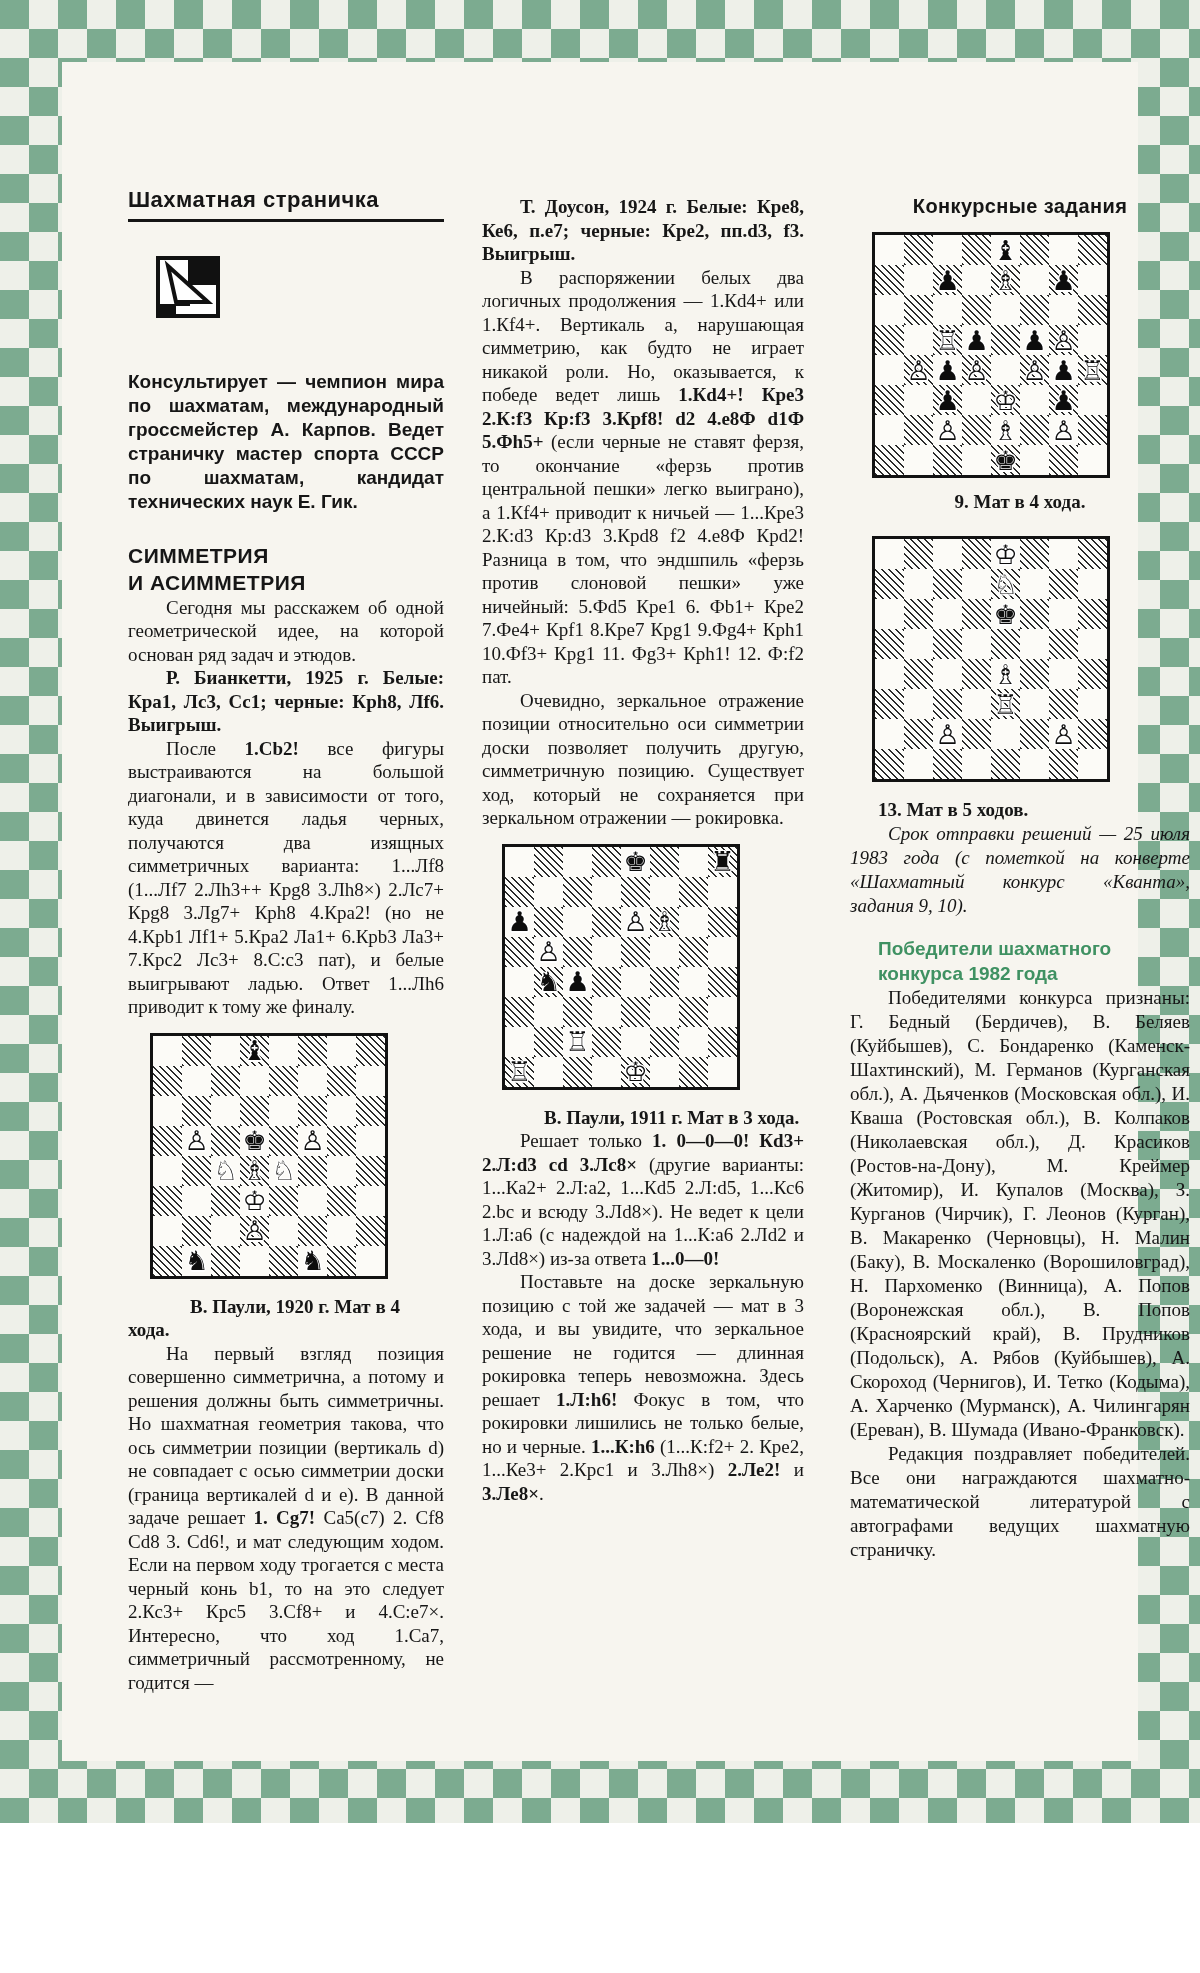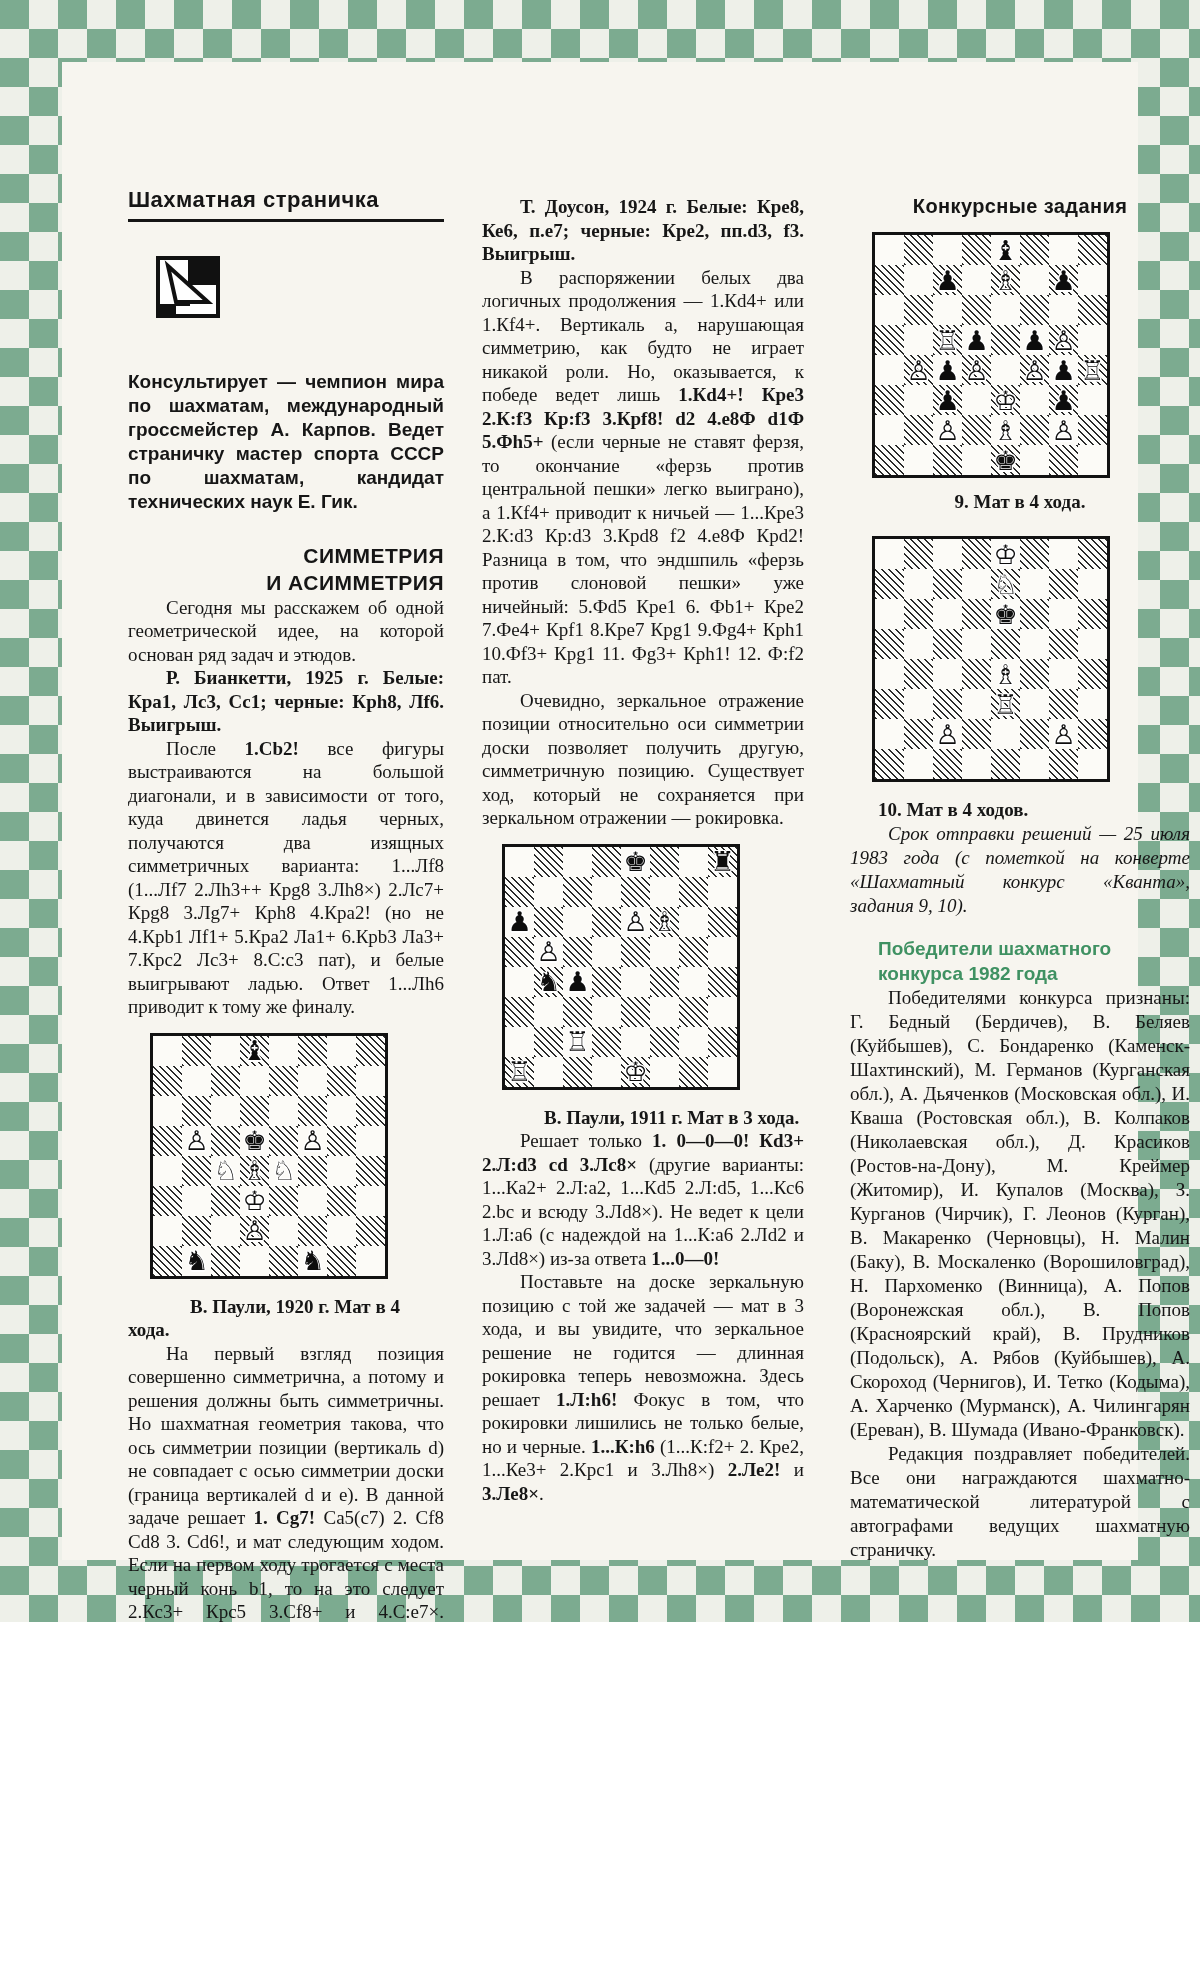--- a/index.html
+++ b/index.html
@@ -1,36 +1,36 @@
 <!DOCTYPE html>
 <html><head>
 <meta charset="utf-8">
 <style>
   html,body{margin:0;padding:0;}
-  .page{position:relative;width:1200px;height:1622px;overflow:hidden;
+  .page{position:relative;width:1200px;height:1823px;overflow:hidden;
     background-color:#7cab90;
     background-image:
       linear-gradient(45deg,#eef0e9 25%,transparent 25%,transparent 75%,#eef0e9 75%),
       linear-gradient(45deg,#eef0e9 25%,transparent 25%,transparent 75%,#eef0e9 75%);
     background-position:0 0,29px 29px;
     background-size:58px 58px;
     font-family:"Liberation Serif","DejaVu Serif",serif;color:#161616;}
   .sheet{position:absolute;left:62px;top:62px;right:62px;bottom:62px;background:#f7f5ef;}
   .col{position:absolute;text-align:justify;font-size:19px;line-height:23.5px;}
   .col1{left:66px;top:126px;width:316px;}
   .col2{left:420px;top:133px;width:322px;}
   .col3{left:788px;top:132px;width:340px;line-height:24px;}
   .col-header{font-family:"Liberation Sans",sans-serif;font-weight:bold;font-size:22px;
     letter-spacing:.5px;text-align:left;line-height:24px;}
   .rule{border:0;border-top:3px solid #151515;margin:7px 0 0 0;}
   .logo{margin-top:34px;width:64px;height:62px;margin-left:28px;}
   .intro{margin-top:46px;font-family:"Liberation Sans",sans-serif;font-weight:bold;
     font-size:19px;line-height:24px;}
   .sect-title{margin-top:28px;font-family:"Liberation Sans",sans-serif;font-weight:bold;
-    font-size:21px;line-height:27px;white-space:pre-line;text-align:right;letter-spacing:.5px;}
+    font-size:21px;line-height:27px;white-space:pre-line;text-align:left;letter-spacing:.5px;}
   .blk{margin:0;}
   .p{margin-top:0;}
   .ind{text-indent:38px;}
   .bold{font-weight:bold;}
   .ital{font-style:italic;}
   .caption{font-weight:bold;margin-top:16px;text-indent:62px;text-align:left;}
   .caption-center{font-weight:bold;margin-top:12px;margin-bottom:22px;text-align:center;text-indent:0;}
   .caption-num{font-weight:bold;margin-top:16px;text-indent:28px;text-align:left;}
   .h_green{margin-top:18px;font-family:"Liberation Sans",sans-serif;font-weight:bold;
     font-size:19px;line-height:25px;color:#3f9162;text-align:left;margin-left:28px;}
@@ -446,21 +446,21 @@
             <div class="sq dark"></div>
             <div class="sq dark"></div>
             <div class="sq light"></div>
             <div class="sq dark"></div>
             <div class="sq light"></div>
             <div class="sq dark"></div>
             <div class="sq light"></div>
             <div class="sq dark"></div>
             <div class="sq light"></div>
           </div>
-          <div class="blk caption-num"><span class="bold">10. Мат в 4 ходов.</span></div>
+          <div class="blk caption-num"><span class="bold">13. Мат в 5 ходов.</span></div>
           <div class="blk p ind"><span class="ital">Срок отправки решений — 25 июля 1983 года (с пометкой на конверте «Шахматный конкурс «Кванта», задания 9, 10).</span></div>
           <div class="blk h_green"><span>Победители шахматного конкурса 1982 года</span></div>
           <div class="blk p ind"><span>Победителями конкурса признаны: Г. Бедный (Бердичев), В. Беляев (Куйбышев), С. Бондаренко (Каменск-Шахтинский), М. Германов (Курганская обл.), А. Дьяченков (Московская обл.), И. Кваша (Ростовская обл.), В. Колпаков (Николаевская обл.), Д. Красиков (Ростов-на-Дону), М. Креймер (Житомир), И. Купалов (Москва), З. Курганов (Чирчик), Г. Леонов (Курган), В. Макаренко (Черновцы), Н. Малин (Баку), В. Москаленко (Ворошиловград), Н. Пархоменко (Винница), А. Попов (Воронежская обл.), В. Попов (Красноярский край), В. Прудников (Подольск), А. Рябов (Куйбышев), А. Скороход (Чернигов), И. Тетко (Кодыма), А. Харченко (Мурманск), А. Чилингарян (Ереван), В. Шумада (Ивано-Франковск).</span></div>
           <div class="blk p ind"><span>Редакция поздравляет победителей. Все они награждаются шахматно-математической литературой с автографами ведущих шахматную страничку.</span></div>
         </div>
     </div>
 
   </div>
 </div>
 

